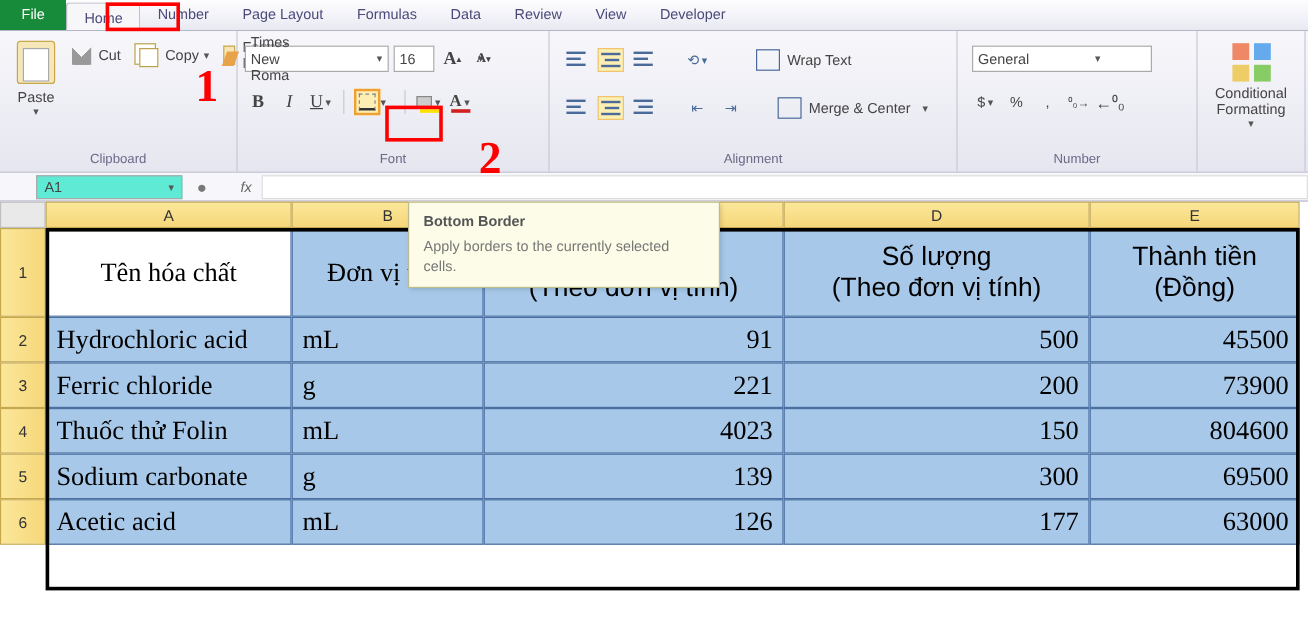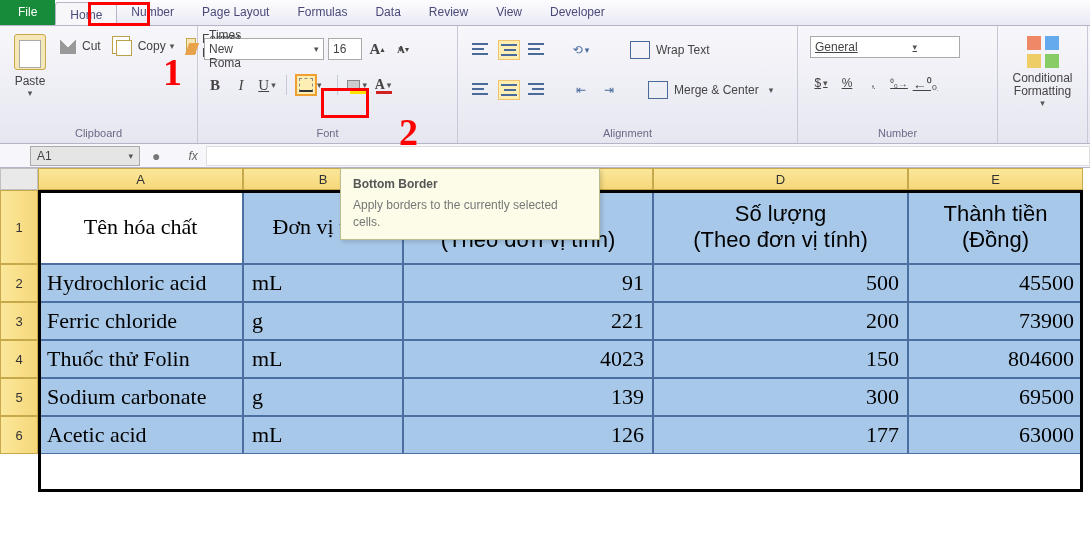--- a/index.html
+++ b/index.html
@@ -54,35 +54,35 @@
 .alignment .row { display:flex; align-items:center; height:40px; gap:6px; padding:2px 6px; }
 .al { width:22px; height:20px; position:relative; }
 .al span { position:absolute; left:2px; height:2px; background:#4a6a9a; }
 .al .l1{top:3px;width:16px}.al .l2{top:8px;width:12px}.al .l3{top:13px;width:16px}
 .al.center .l2{left:5px}.al.right .l2{left:6px;width:12px}
 .indent { width:22px; height:20px; display:flex; align-items:center; justify-content:center; color:#4a6a9a; }
 .wrap, .merge { display:flex; align-items:center; gap:6px; padding:2px 6px; }
 .wrap .wi, .merge .mi { width:20px; height:18px; border:1px solid #4a6a9a; }
 
 
-.number .row { display:flex; align-items:flex-start; height:26px; gap:4px; padding:0 6px;text-decoration:underline; }
+.number .row { display:flex; align-items:center; height:26px; gap:4px; padding:0 6px; }
 .numfmt { width:150px; }
 
 
 .condf { display:flex; flex-direction:column; align-items:center; padding:6px 8px 0; }
 .condf .ci { width:32px; height:32px; background:linear-gradient(#e86,#e86) 0 0/14px 14px no-repeat,linear-gradient(#6ae,#6ae) 18px 0/14px 14px no-repeat,linear-gradient(#ec6,#ec6) 0 18px/14px 14px no-repeat,linear-gradient(#8c6,#8c6) 18px 18px/14px 14px no-repeat; }
 
 
 .anno { position:absolute; font-family:"Times New Roman",serif; font-size:38px; font-weight:bold; color:#ff0000; pointer-events:none; }
 .anno1 { left:163px; top:50px; }
 .anno2 { left:399px; top:110px; }
 
 
 .fbar { display:flex; height:24px; background:#f7f7fb; border-bottom:1px solid #b5b5c8; align-items:center; }
-.namebox { width:110px; background:#e5e5e5; border:1px solid #aaa; height:20px; margin-left:30px; padding:1px 6px; font-size:12px; display:flex; align-items:center; justify-content:space-between; }
+.namebox { width:122px; background:#5eead4; border:1px solid #aaa; height:20px; margin-left:30px; padding:1px 6px; font-size:12px; display:flex; align-items:center; justify-content:space-between; }
 .namebox .dd { font-size:9px; color:#555; }
 .fbar .bullet { margin:0 28px 0 12px; color:#777; font-size:14px; }
 .fbar .fx { font-style:italic; color:#666; margin-right:8px; }
 .fbar .fval { flex:1; background:#fff; border:1px solid #ddd; height:20px; padding:1px 6px; }
 
 
 .tooltip { position:absolute; left:340px; top:168px; width:260px; background:#fcfce8; border:1px solid #bcbc90; padding:8px 12px; font-size:12px; z-index:10; box-shadow:2px 2px 4px rgba(0,0,0,.15); }
 .tooltip .tt-title { font-weight:bold; color:#555; margin-bottom:6px; }
 .tooltip .tt-body { color:#777; line-height:1.4; }
 

